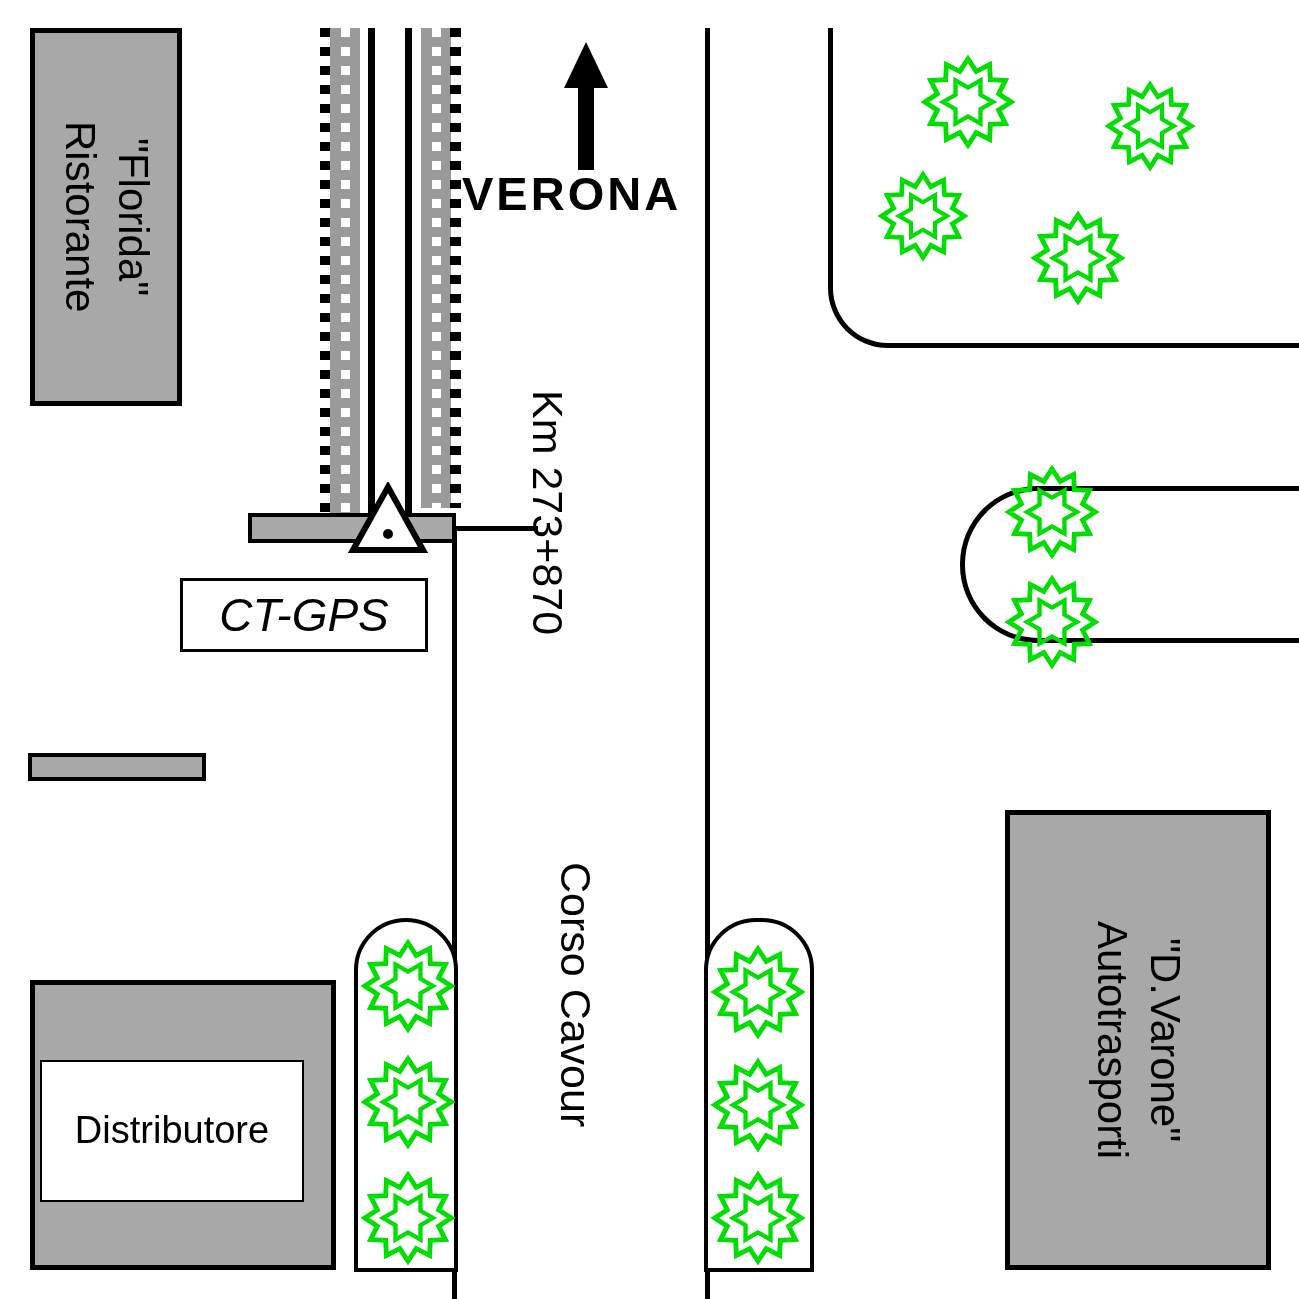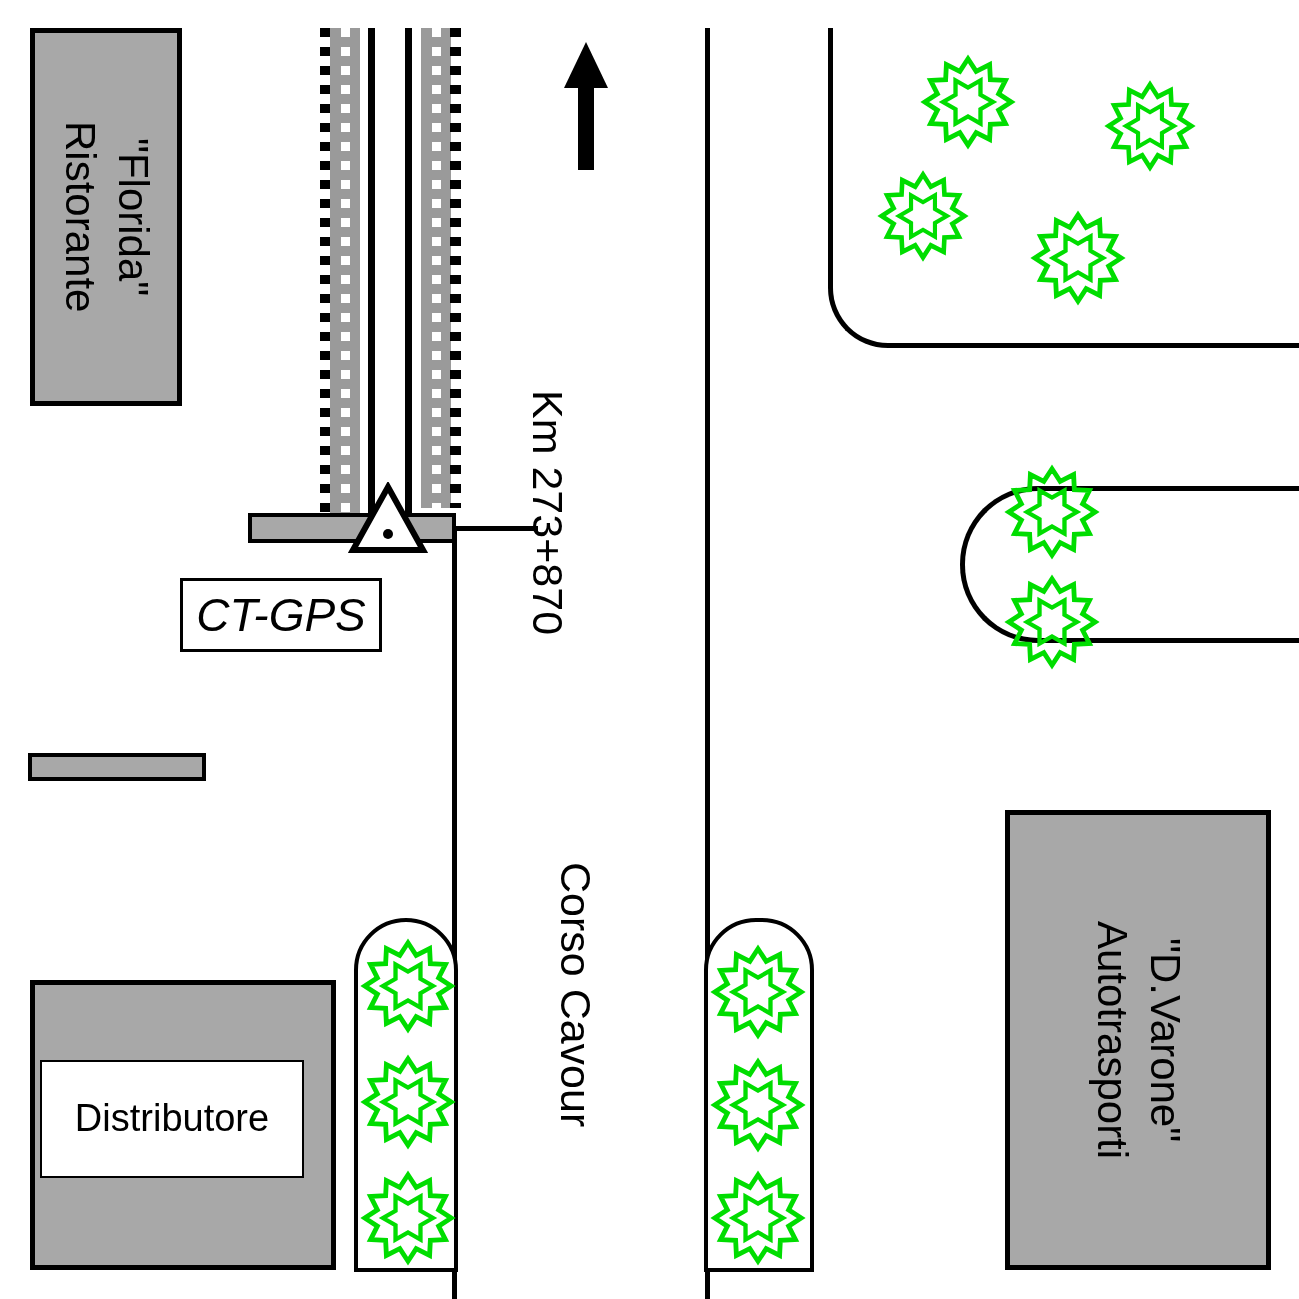--- a/index.html
+++ b/index.html
@@ -87,28 +87,29 @@
   <svg id="marker-svg" class="abs" style="left:348px;top:482px;" width="80" height="74" viewBox="0 0 80 74">
     <polygon points="40,5 75,68 5,68" fill="#fff" stroke="#000" stroke-width="6"></polygon>
     <circle cx="40" cy="52" r="5" fill="#000"></circle>
   </svg>
 
   <div class="line" style="left:452px;top:526px;width:86px;height:5px;"></div>
 
   <div class="line" style="left:452px;top:526px;width:5px;height:773px;"></div>
   <div class="line" style="left:705px;top:28px;width:5px;height:1271px;"></div>
 
-  <div class="label-box" style="left:180px;top:578px;width:202px;height:74px;">
+  <div class="label-box" style="left:180px;top:578px;width:248px;height:74px;">
     <span id="ctgps-text">CT-GPS</span>
   </div>
 
   <svg class="abs" style="left:560px;top:42px;z-index:7;" width="52" height="128" viewBox="0 0 52 128">
     <polygon points="26,0 48,46 4,46" fill="#000"></polygon>
     <rect x="18" y="44" width="16" height="84" fill="#000"></rect>
   </svg>
+  <div id="verona-label" style="left:462px;top:166px;">VERONA</div>
 
   <div class="road-label vt" style="left:520px;top:390px;height:300px;">Km 273+870</div>
 
   <div class="road-label vt" style="left:548px;top:862px;height:345px;">Corso Cavour</div>
 
   <div id="boundary-topright" style="left:828px;top:28px;width:471px;height:315px;"></div>
 
   <div id="driveway-island" style="left:960px;top:486px;width:340px;height:157px;"></div>
 
   <div class="hedge" style="left:354px;top:918px;width:104px;height:354px;"></div>
@@ -148,21 +149,21 @@
       <use href="#tree-sym"></use>
     </svg>
   <svg class="tree" style="left:710px;top:1057px;" width="96" height="96" viewBox="0 0 100 100">
       <use href="#tree-sym"></use>
     </svg>
   <svg class="tree" style="left:710px;top:1170px;" width="96" height="96" viewBox="0 0 100 100">
       <use href="#tree-sym"></use>
     </svg>
 
   <div class="bld" style="left:30px;top:980px;width:306px;height:290px;"></div>
-  <div class="label-box" style="left:40px;top:1060px;width:264px;height:118px;border-width:2px;">
+  <div class="label-box" style="left:40px;top:1060px;width:264px;height:142px;border-width:2px;">
     <div id="q8-inner-label">
       <div>Distributore</div>
     </div>
   </div>
 
   <div class="bld" style="left:1005px;top:810px;width:266px;height:460px;">
     <div class="vt bld-label">
       <div>Autotrasporti</div>
       <div>"D.Varone"</div>
     </div>

